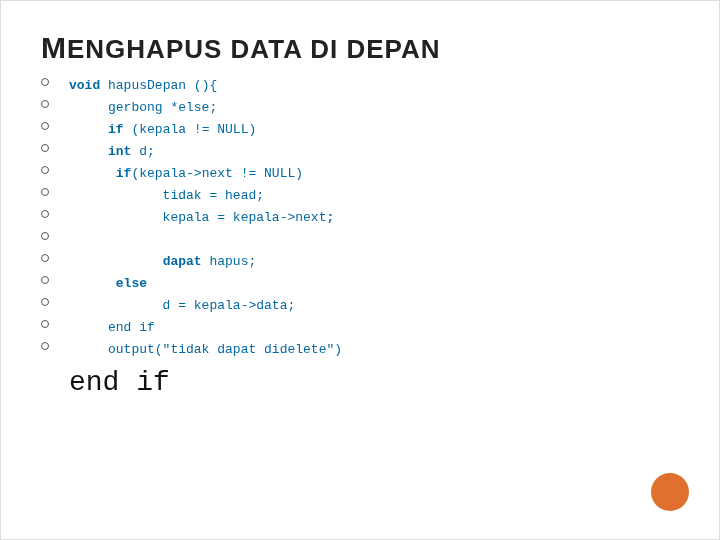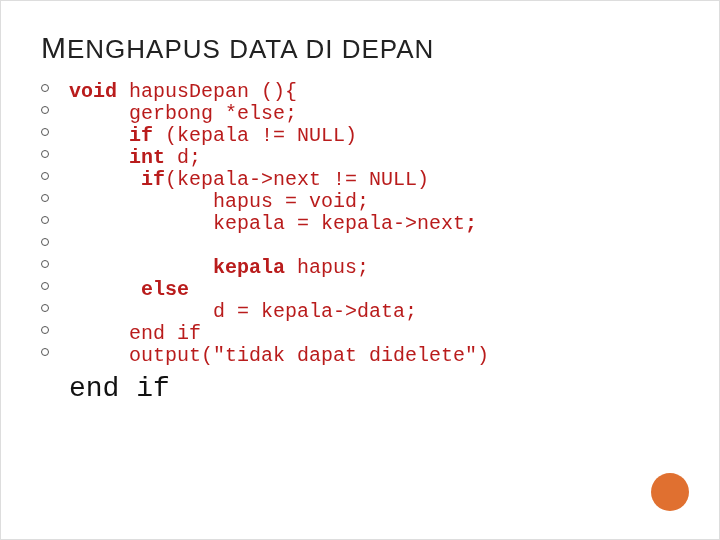--- a/index.html
+++ b/index.html
@@ -21,25 +21,25 @@
       height: 540px;
       background: #ffffff;
       border: 1px solid #ddd;
       position: relative;
       padding: 30px 40px 30px 40px;
     }
 
     .title {
       font-family: Arial, Helvetica, sans-serif;
       font-size: 26px;
-      font-weight: normal;
+      font-weight: bold;
       color: #222;
       text-transform: uppercase;
       letter-spacing: 1px;
-      margin-bottom: 16px;
+      margin-bottom: 10px;
     }
 
     .title .first-letter {
       font-size: 30px;
     }
 
     .code-section {
       display: flex;
       flex-direction: column;
       gap: 0;
@@ -62,22 +62,22 @@
     .bullet {
       width: 8px;
       height: 8px;
       border-radius: 50%;
       border: 1.5px solid #555;
       display: inline-block;
     }
 
     .code-text {
       font-family: 'Courier New', Courier, monospace;
-      font-size: 20px;
-      color: #b91c1c;
+      font-size: 13px;
+      color: #0369a1;
       line-height: 22px;
       white-space: pre;
     }
 
     .code-text .kw {
       font-weight: bold;
     }
 
     .end-if-large {
       font-family: 'Courier New', Courier, monospace;
@@ -141,42 +141,42 @@
       <div class="bullet-col">
           <span class="bullet"></span>
         </div>
       <span class="code-text">      <span class="kw">if</span>(kepala-&gt;next != NULL)</span>
     </div>
 
     <div class="code-row">
       <div class="bullet-col">
           <span class="bullet"></span>
         </div>
-      <span class="code-text">            hapus = void;</span>
+      <span class="code-text">            tidak = head;</span>
     </div>
 
 
     <div class="code-row">
       <div class="bullet-col">
           <span class="bullet"></span>
         </div>
       <span class="code-text">            kepala = kepala-&gt;next<span class="kw">;</span></span>
     </div>
 
     <div class="code-row">
       <div class="bullet-col">
           <span class="bullet"></span>
         </div>
     </div>
 
     <div class="code-row">
       <div class="bullet-col">
           <span class="bullet"></span>
         </div>
-      <span class="code-text">            <span class="kw">kepala</span> hapus;</span>
+      <span class="code-text">            <span class="kw">dapat</span> hapus;</span>
     </div>
 
     <div class="code-row">
       <div class="bullet-col">
           <span class="bullet"></span>
         </div>
       <span class="code-text">      <span class="kw">else</span></span>
     </div>
 
     <div class="code-row">

